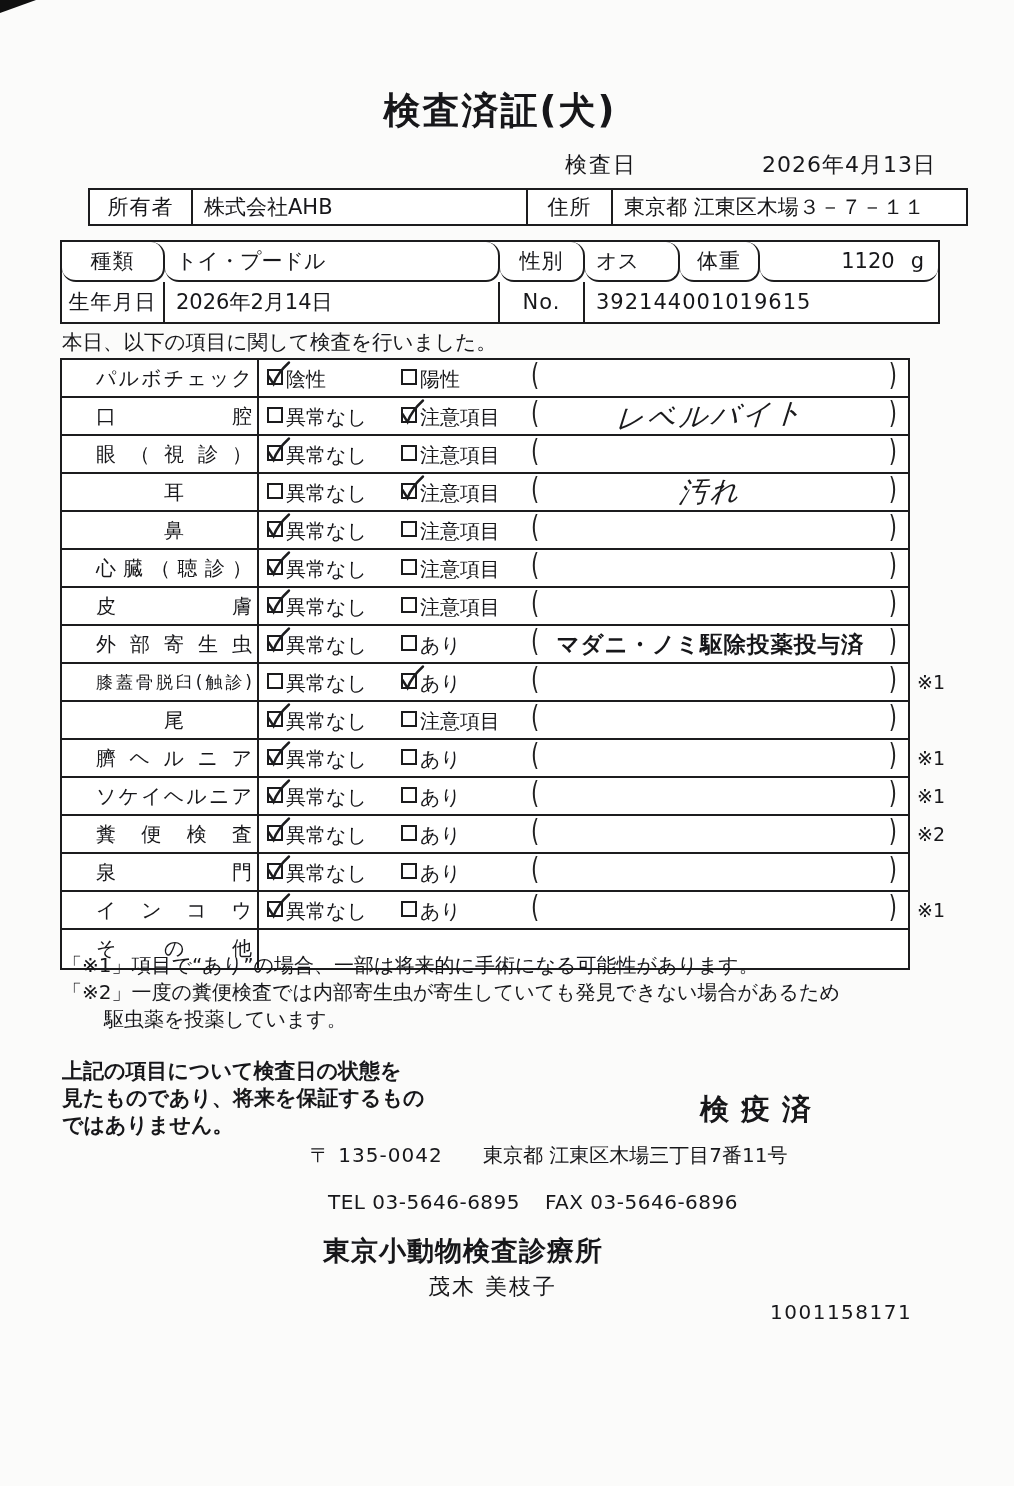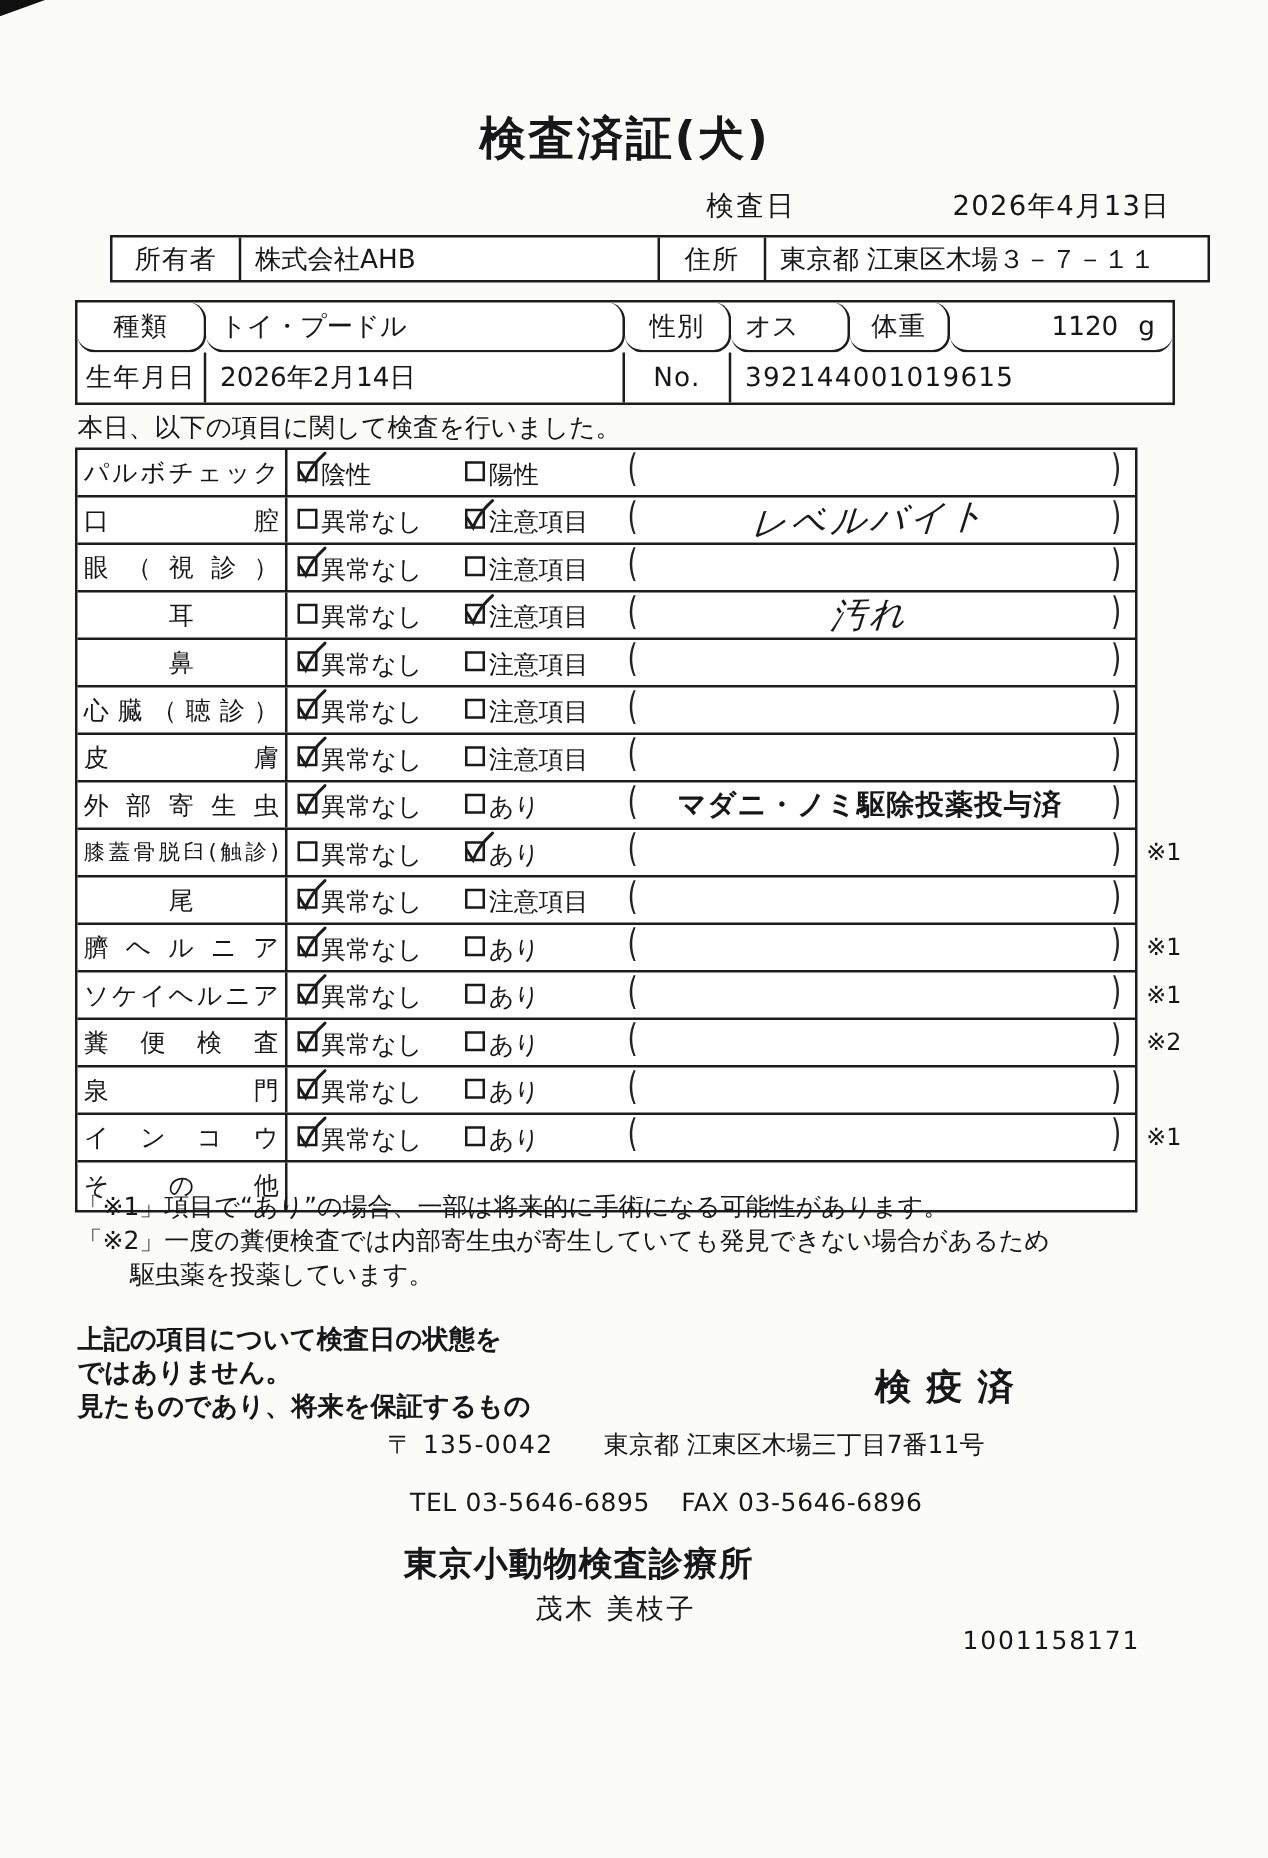--- a/index.html
+++ b/index.html
@@ -43,21 +43,21 @@
   .intro { position: absolute; top: 328px; left: 2px; font-size: 20.5px; font-weight: 500; }
 
   
   .main-tbl { position: absolute; top: 358px; left: 0; width: 850px; border: 2px solid #1c1c1e; background: #fff; }
   .t-row { position: relative; height: 38px; border-bottom: 2px solid #1c1c1e; display: flex; }
   .t-row:last-child { border-bottom: none; }
   .t-label {
     width: 168px; border-right: 2px solid #1c1c1e; flex: none;
     font-size: 20px; line-height: 34px; padding: 1px 5px 0 5px;
     text-align: justify; text-align-last: justify; text-justify: inter-character;
-    overflow: hidden; white-space: nowrap;
+    overflow: hidden; white-space: nowrap; margin-left: 29px;
   }
   .t-label.center { text-align: center; text-align-last: center; }
   .t-label.small { font-size: 17px; letter-spacing: 0; }
   .t-body { position: relative; flex: 1; }
   .opt { position: absolute; top: 0; height: 36px; line-height: 36px; white-space: nowrap; }
   .opt0 { left: 8px; }
   .opt1 { left: 142px; }
   .opt-label { font-size: 20px; margin-left: 3px; vertical-align: middle; }
   .cb {
     position: relative; display: inline-block; width: 16px; height: 16px;
@@ -73,21 +73,21 @@
   }
   .finding-value.printed { font-weight: bold; font-size: 22.5px; letter-spacing: 1px; }
   .finding-value.hw {
     font-size: 28px; font-style: italic; font-weight: 500;
     transform: rotate(-2deg) skewX(-6deg); letter-spacing: 3px; color: #1a1a1c;
   }
   .note { position: absolute; left: calc(100% + 9px); top: 7px; font-size: 19px; white-space: nowrap; }
 
   
   .footnotes { position: absolute; top: 952px; left: 2px; font-size: 20px; line-height: 27px; }
-  .fn-indent { padding-left: 42px; }
+  .fn-indent { padding-left: 42px; font-family: Liberation Serif, serif; }
 
   
   .disclaimer { position: absolute; top: 1058px; left: 2px; font-size: 21px; font-weight: 600; line-height: 27px; }
   .stamp { position: absolute; top: 1090px; left: 640px; font-size: 29px; font-weight: 600; letter-spacing: 12px; white-space: nowrap; }
   .addr-row { position: absolute; top: 1142px; left: 250px; font-size: 20px; white-space: nowrap; }
   .addr-row .postal { margin-right: 34px; letter-spacing: 1px; }
   .tel-row { position: absolute; top: 1190px; left: 268px; font-size: 20px; letter-spacing: 0.5px; white-space: nowrap; }
   .tel-row .fax { margin-left: 18px; }
   .clinic-name { position: absolute; top: 1233px; left: 263px; font-size: 27px; font-weight: 600; letter-spacing: 1px; }
   .examiner { position: absolute; top: 1272px; left: 368px; font-size: 22px; letter-spacing: 2px; }
@@ -325,22 +325,22 @@
     </div>
 
   <div class="footnotes">
     <div>「※1」項目で“あり”の場合、一部は将来的に手術になる可能性があります。</div>
     <div>「※2」一度の糞便検査では内部寄生虫が寄生していても発見できない場合があるため</div>
     <div class="fn-indent">駆虫薬を投薬しています。</div>
   </div>
 
   <div class="disclaimer">
     <div>上記の項目について検査日の状態を</div>
+    <div>見たものであり、将来を保証するもの</div>
     <div>ではありません。</div>
-    <div>見たものであり、将来を保証するもの</div>
   </div>
 
   <div class="stamp">検疫済</div>
 
   <div class="addr-row">
     <span class="postal">〒 135-0042</span>
     <span>東京都 江東区木場三丁目7番11号</span>
   </div>
 
   <div class="tel-row">

